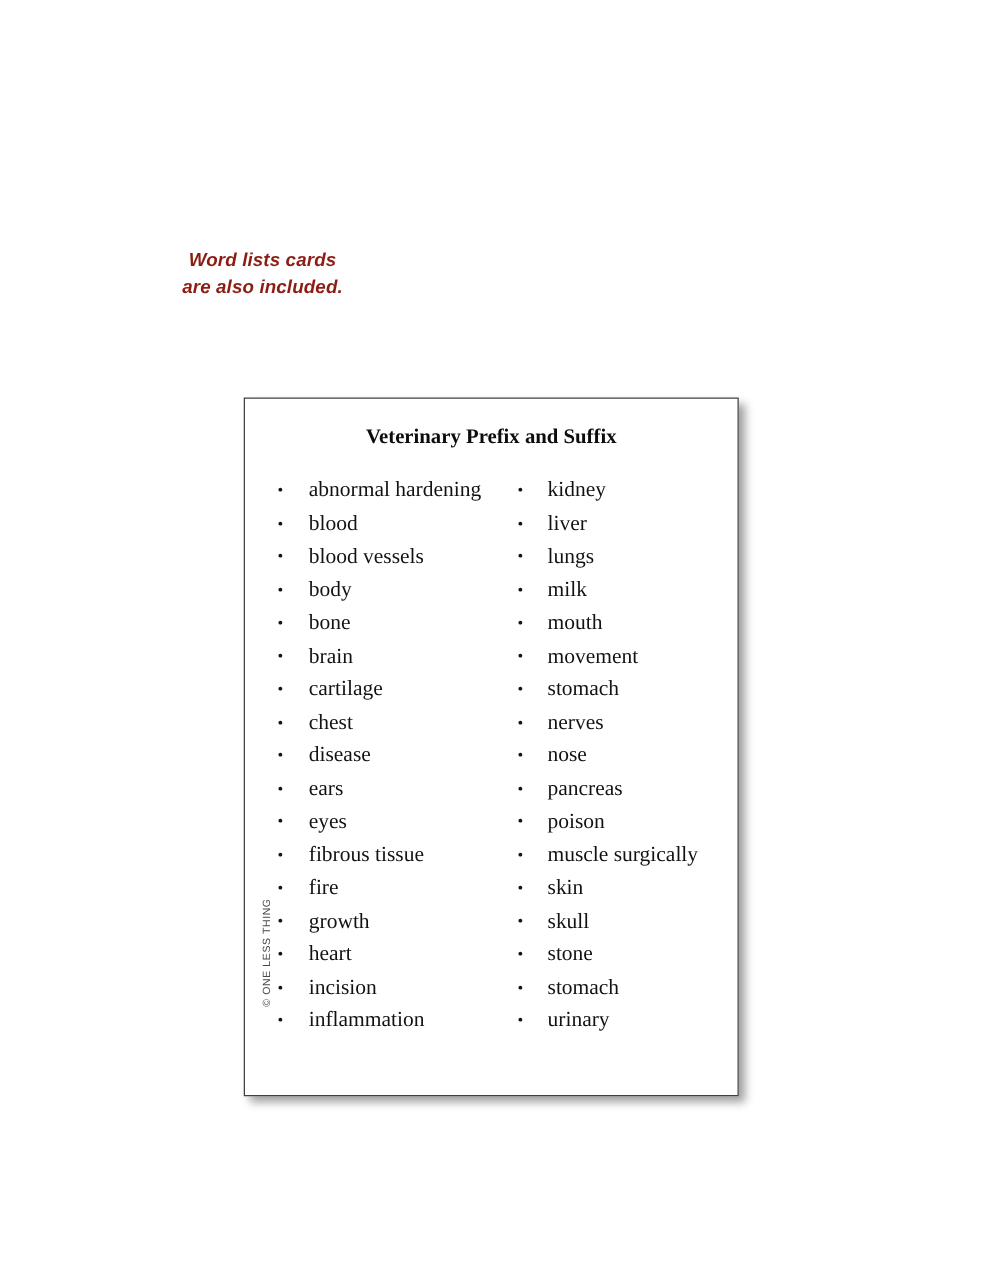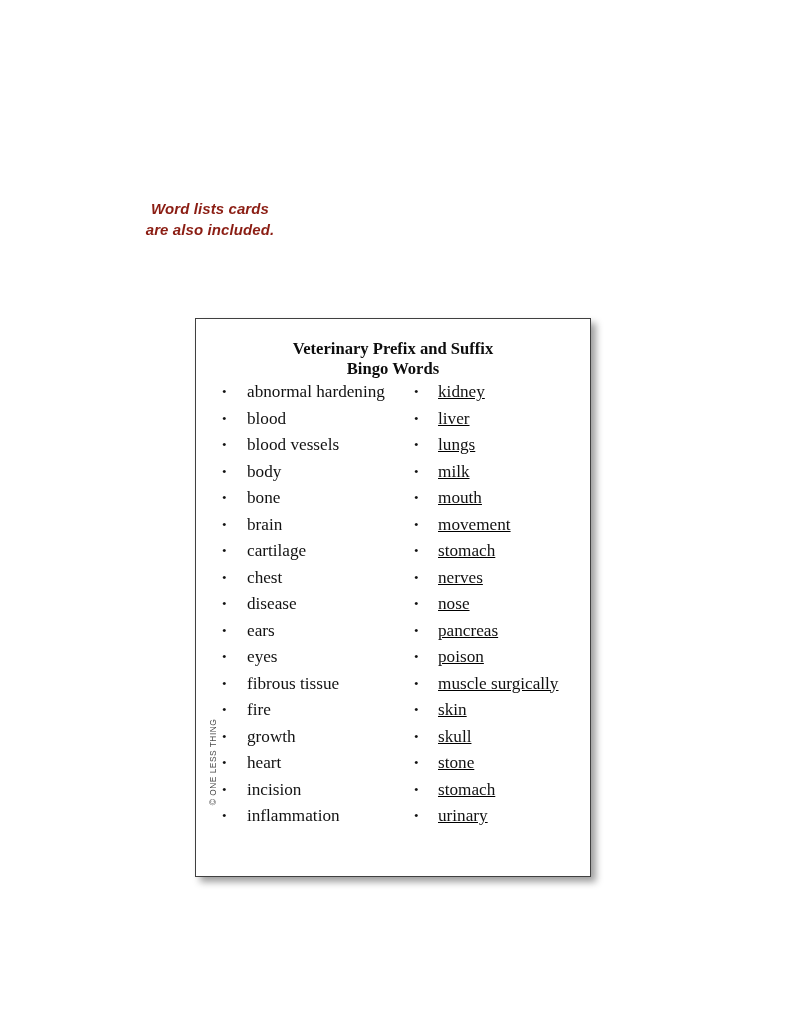--- a/index.html
+++ b/index.html
@@ -81,21 +81,20 @@
   }
   #word-column-left {
     width: 198px;
     padding-left: 23px;
     box-sizing: border-box;
   }
   #word-column-right {
     width: 198px;
     padding-left: 19px;
     box-sizing: border-box;
-    text-decoration: underline;
   }
 
   .word-item {
     position: relative;
     padding-left: 28px;
     font-size: 17.2px;
     line-height: 26.5px;
     color: #121212;
     font-family: "Liberation Serif", "DejaVu Serif", serif;
   }
@@ -136,21 +135,20 @@
 
 <div id="promo-note">
   <span class="promo-line">Word lists cards</span>
   <span class="promo-line">are also included.</span>
 </div>
 
 <div id="word-card">
 
   <div id="card-title">
     <span class="title-line">Veterinary Prefix and Suffix</span>
-    <span class="title-line">Bingo Words</span>
   </div>
 
   <div id="word-columns">
 
     <ul class="word-column" id="word-column-left">
       <li class="word-item">abnormal hardening</li>
       <li class="word-item">blood</li>
       <li class="word-item">blood vessels</li>
       <li class="word-item">body</li>
       <li class="word-item">bone</li>

